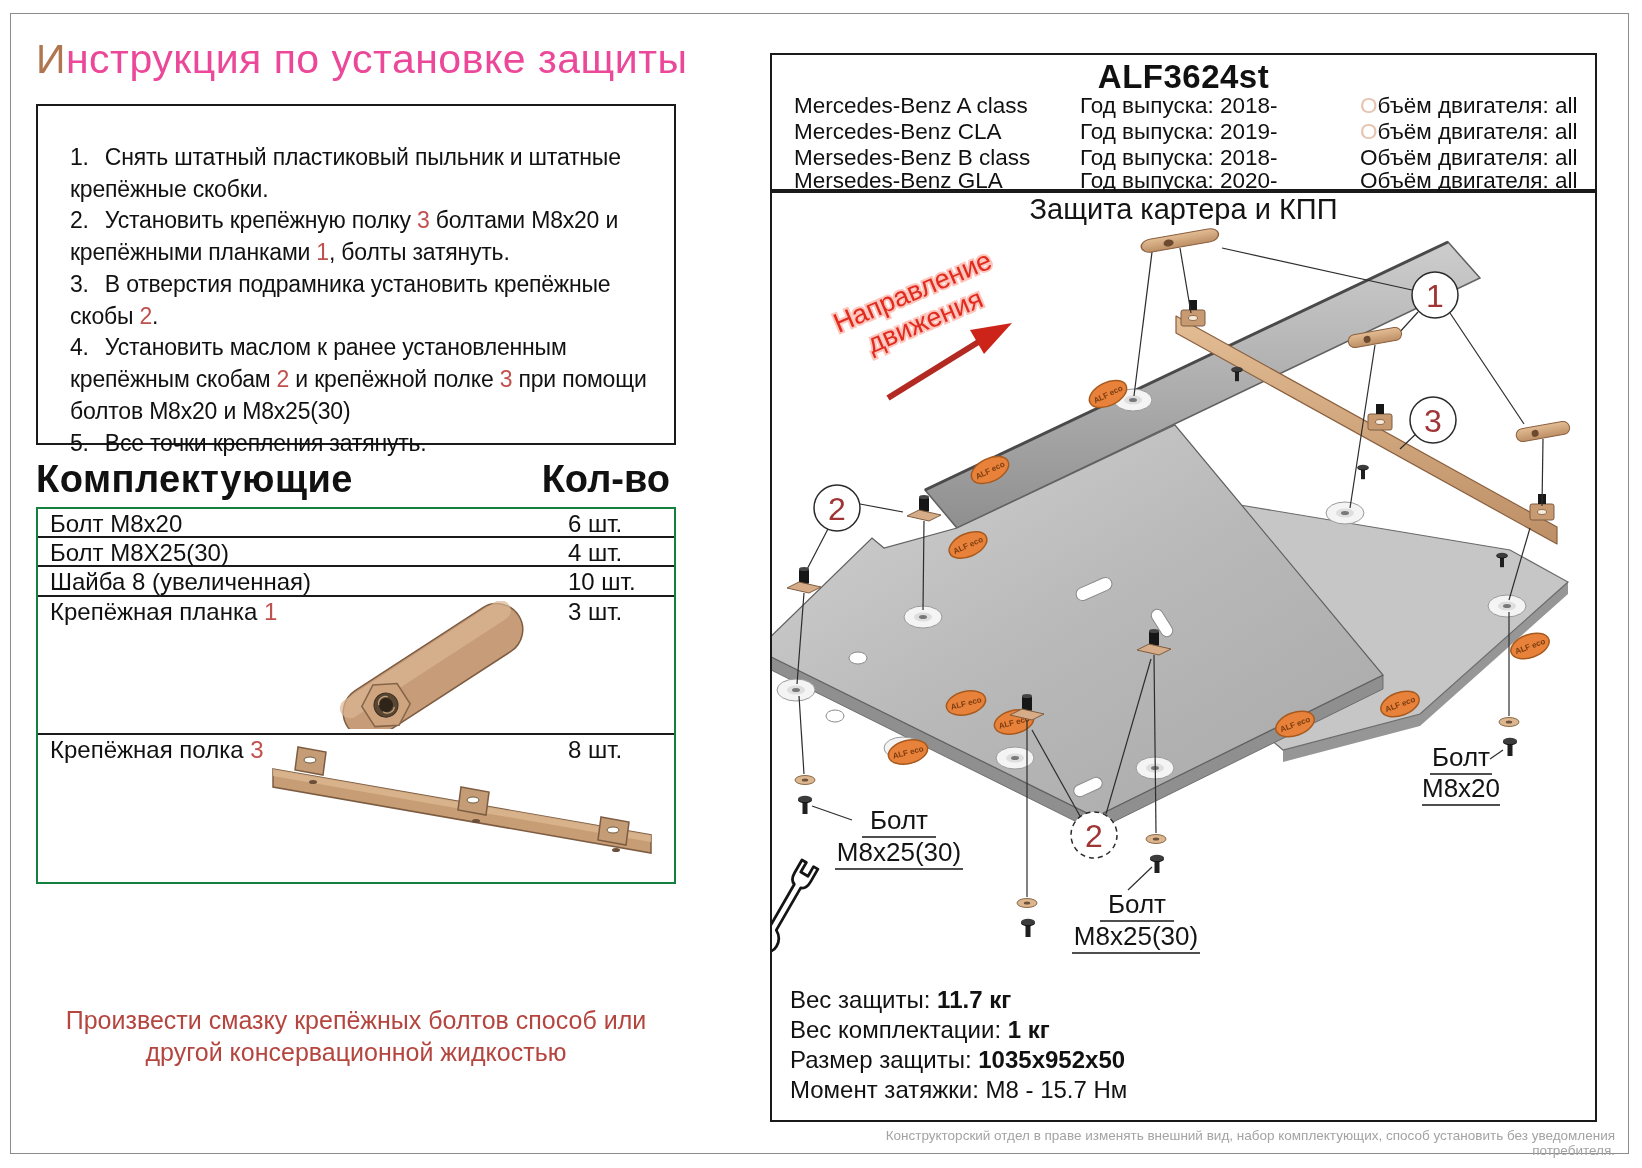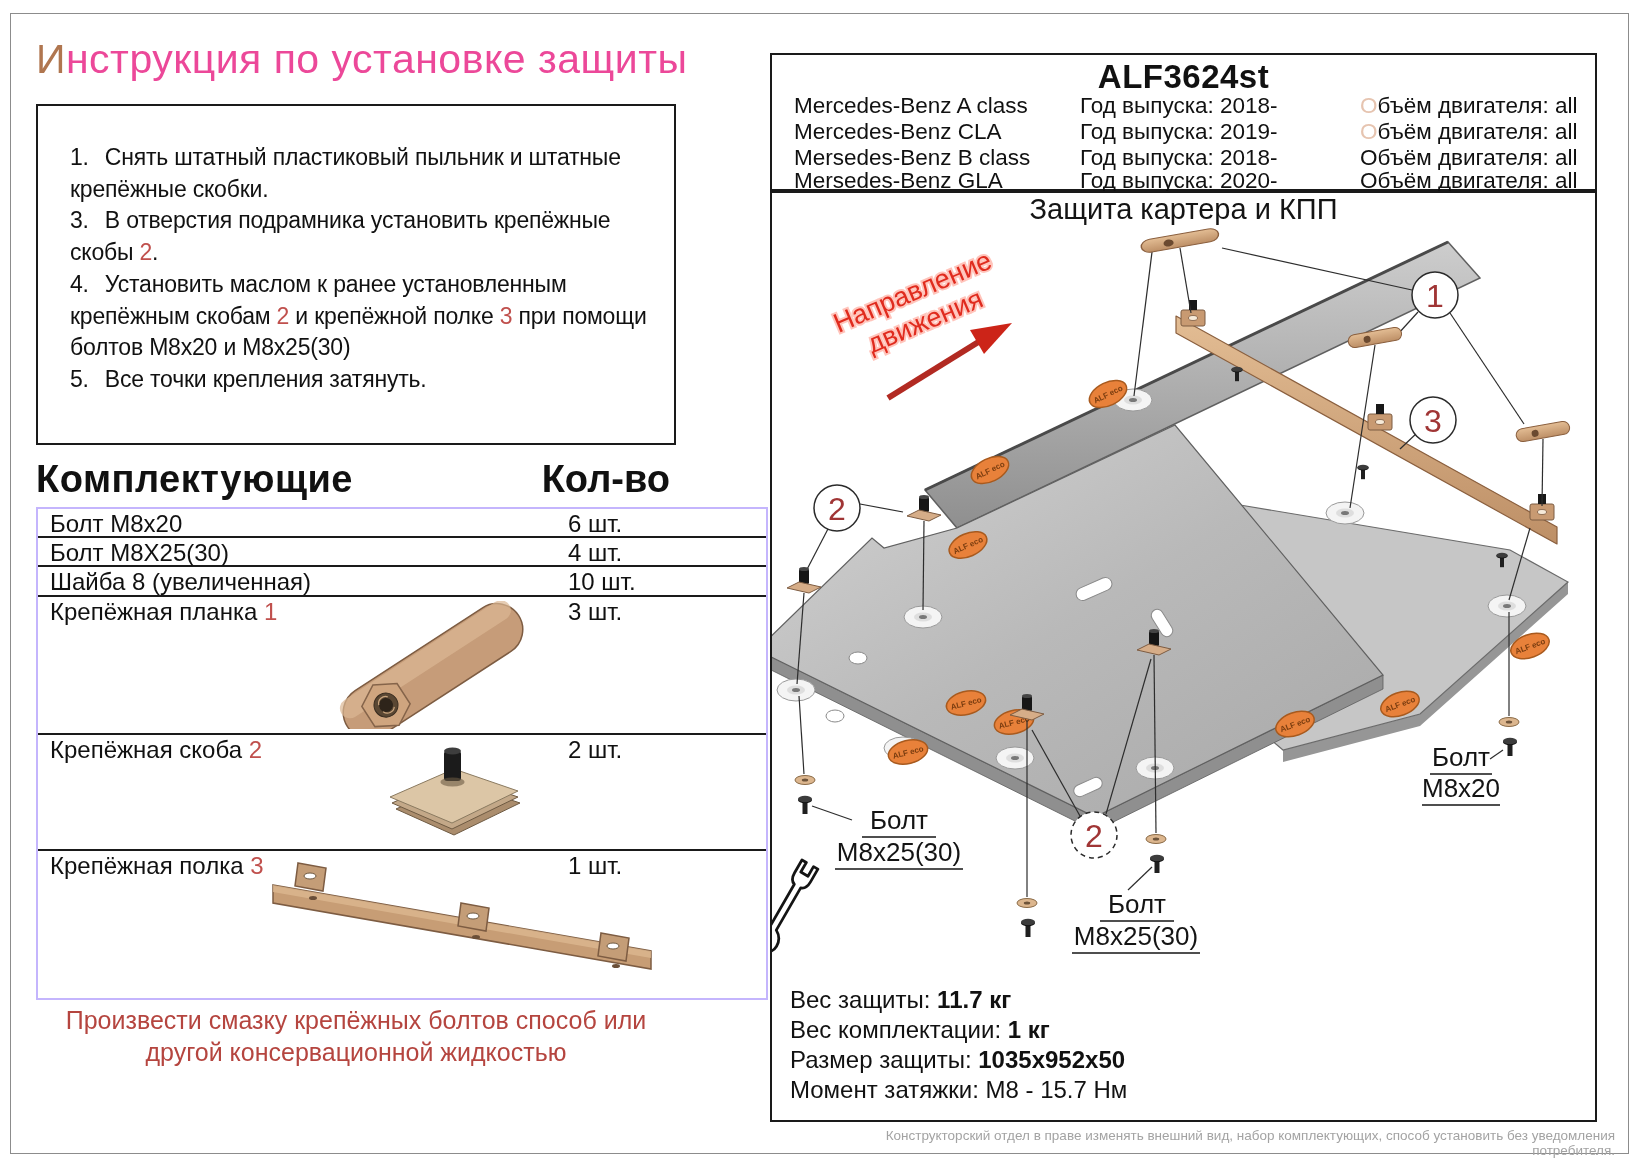--- a/index.html
+++ b/index.html
@@ -13,21 +13,21 @@
   .instr-box{position:absolute;left:36px;top:104px;width:640px;height:341px;border:2px solid #1a1a1a;box-sizing:border-box;}
   .instr-inner{padding:36px 6px 0 32px;font-size:23px;line-height:1.38;letter-spacing:-0.2px;}
   .instr-item{margin:0;}
   .instr-num{padding-right:16px;}
   .red-num{color:#c0504d;}
 
   .parts-head{position:absolute;left:36px;top:458px;width:640px;height:46px;}
   .parts-head .h1{position:absolute;left:0;top:0;font-size:38px;font-weight:bold;letter-spacing:.5px;}
   .parts-head .h2{position:absolute;right:6px;top:0;font-size:38px;font-weight:bold;}
 
-  .parts-table{position:absolute;left:36px;top:507px;width:732px;border:2px solid #c4b5fd;box-sizing:border-box;}
+  .parts-table{position:absolute;left:36px;top:507px;width:640px;border:2px solid #15803d;box-sizing:border-box;}
   .p-row{position:relative;border-bottom:2px solid #1a1a1a;}
   .p-row:last-child{border-bottom:none;}
   .p-row .lbl{position:absolute;left:12px;top:1px;font-size:24px;white-space:nowrap;}
   .p-row .qty{position:absolute;left:530px;top:1px;font-size:24px;white-space:nowrap;}
   .p-img{position:absolute;}
 
   .grease-note{position:absolute;left:36px;top:1004px;width:640px;text-align:center;font-size:25px;line-height:1.28;color:#b5453f;}
 
   
   .veh-box{position:absolute;left:770px;top:53px;width:827px;height:138px;border:2px solid #1a1a1a;box-sizing:border-box;}
@@ -53,20 +53,21 @@
 <body>
 
 <div id="page">
   <div id="frame"></div>
 
   <div class="doc-title">Инструкция по установке защиты</div>
 
   <div class="instr-box">
     <div class="instr-inner" id="instruction-list">
         <p class="instr-item"><span class="instr-num">1.</span><span>Снять штатный пластиковый пыльник и штатные крепёжные скобки.</span></p>
+        <p class="instr-item"><span class="instr-num">2.</span><span>Установить крепёжную полку </span><span class="red-num">3</span><span> болтами М8х20 и крепёжными планками </span><span class="red-num">1</span><span>, болты затянуть.</span></p>
         <p class="instr-item"><span class="instr-num">3.</span><span>В отверстия подрамника установить крепёжные скобы </span><span class="red-num">2</span><span>.</span></p>
         <p class="instr-item"><span class="instr-num">4.</span><span>Установить маслом к ранее установленным крепёжным скобам </span><span class="red-num">2</span><span> и крепёжной полке </span><span class="red-num">3</span><span> при помощи болтов М8х20 и М8х25(30)</span></p>
         <p class="instr-item"><span class="instr-num">5.</span><span>Все точки крепления затянуть.</span></p>
       </div>
   </div>
 
   <div class="parts-head">
     <span class="h1">Комплектующие</span>
     <span class="h2">Кол-во</span>
   </div>
@@ -93,36 +94,24 @@
           <rect x="-102" y="-26" width="204" height="52" rx="26" fill="#c69c79" stroke="#7d5c42" stroke-width="1.5"></rect>
           <rect x="-100" y="-24" width="200" height="20" rx="10" fill="#dcb894" opacity="0.7"></rect>
           <polygon points="-58,-21 -37,-9 -37,15 -58,27 -79,15 -79,-9" fill="#cfa57f" stroke="#85644a" stroke-width="1.5"></polygon>
           <circle cx="-58" cy="3" r="12" fill="#5a4733" stroke="#3a2d20" stroke-width="1"></circle>
           <circle cx="-58" cy="3" r="7" fill="#2e241a"></circle>
           <path d="M -64,-1 a 7 7 0 0 1 12,-2 M -64,7 a 7 7 0 0 0 12,2" stroke="#caa57e" stroke-width="1.2" fill="none"></path>
         </g>
       </svg>
     </div>
 
-    <div class="p-row" style="height:114px;">
-      <span class="lbl"><span>Крепёжная скоба </span><span class="red-num">2</span></span>
-      <span class="qty">2 шт.</span>
-      <svg class="p-img" style="left:330px;top:2px;" width="170" height="110">
-        <polygon points="28,72 88,44 152,66 86,98" fill="#ab8d6d" stroke="#6e5a42" stroke-width="1"></polygon>
-        <polygon points="24,66 86,38 150,60 84,92" fill="#c3a888" stroke="#6e5a42" stroke-width="1"></polygon>
-        <polygon points="22,60 86,32 150,54 84,86" fill="#dcc6a6" stroke="#8a7a60" stroke-width="1"></polygon>
-        <rect x="76" y="14" width="17" height="30" rx="3" fill="#1b1b1b"></rect>
-        <ellipse cx="84.5" cy="14" rx="8.5" ry="3.5" fill="#3d3d3d"></ellipse>
-        <ellipse cx="84.5" cy="45" rx="12" ry="4.5" fill="#6b5a43" opacity="0.6"></ellipse>
-      </svg>
-    </div>
 
     <div class="p-row" style="height:147px;">
       <span class="lbl"><span>Крепёжная полка </span><span class="red-num">3</span></span>
-      <span class="qty">1 шт.</span>
+      <span class="qty">8 шт.</span>
       <svg class="p-img" style="left:205px;top:0px;" width="430" height="145">
         <polygon points="30,34 408,100 408,118 30,52" fill="#c79d75" stroke="#7d5c42" stroke-width="1.5"></polygon>
         <polygon points="30,34 408,100 408,107 30,41" fill="#dcb890" opacity="0.8"></polygon>
         <g fill="#c49d77" stroke="#7d5c42" stroke-width="1.5">
           <polygon points="55,12 83,17 80,40 52,35"></polygon>
           <polygon points="218,52 246,57 243,80 215,75"></polygon>
           <polygon points="358,82 386,87 383,110 355,105"></polygon>
         </g>
         <g fill="#fff" stroke="#6e5a42" stroke-width="1">
           <ellipse cx="67" cy="25" rx="6" ry="3"></ellipse>

